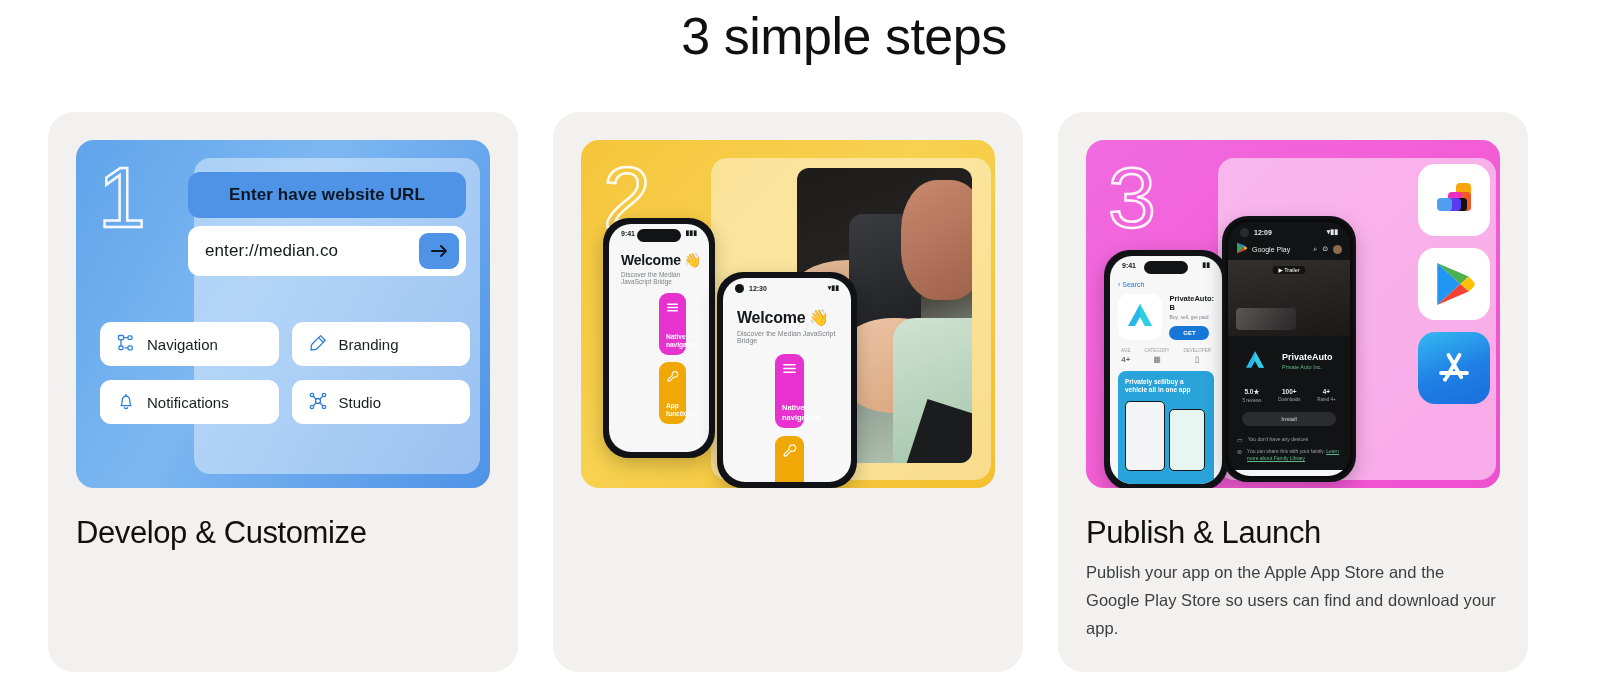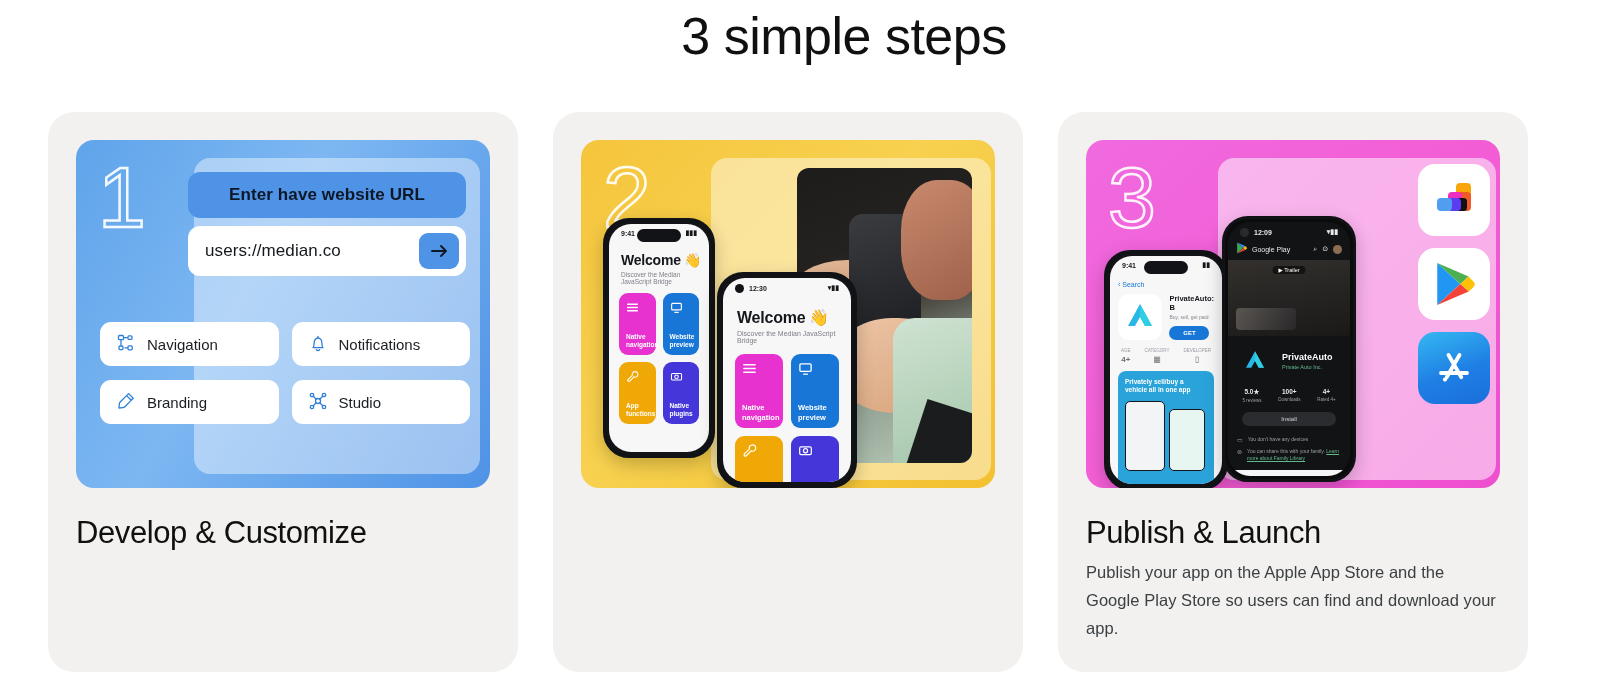--- a/index.html
+++ b/index.html
@@ -102,21 +102,21 @@
     border: 3px solid #101216; overflow: hidden;
     box-shadow: 0 6px 18px rgba(0,0,0,0.22);
   }
   .phone .screen { position: absolute; inset: 3px; background: #f7f7f8; border-radius: 22px; overflow: hidden; }
   .p-status { height: 16px; display:flex; align-items:center; justify-content:space-between; padding: 2px 12px 0 12px; font-size: 7px; font-weight:700; color:#15171a; }
   .notch { position:absolute; left:50%; transform:translateX(-50%); top:5px; width:44px; height:13px; background:#111317; border-radius:8px; }
   .punch { width: 9px; height: 9px; border-radius: 50%; background: #111317; }
   .p-title { font-size: 14px; font-weight: 700; color: #14171b; padding: 12px 0 0 12px; letter-spacing:-0.2px; }
   .p-sub { font-size: 6.5px; color: #7d8086; padding: 3px 0 0 12px; }
   .tiles { display: grid; grid-template-columns: 1fr 1fr; gap: 7px; padding: 8px 10px 0 10px; }
-  .tile { height: 62px; border-radius: 9px; position: relative; padding: 7px; }
+  .tile { height: 62px; border-radius: 9px; position: relative; padding: 7px; margin-left: 40px; }
   .tile .tl { position: absolute; left: 7px; bottom: 6px; font-size: 6.5px; font-weight: 700; color: #fff; line-height: 1.25; }
   .tile.magenta { background: #e832cf; }
   .tile.blue    { background: #1877d6; }
   .tile.amber   { background: #efa806; }
   .tile.indigo  { background: #4436d8; }
 
   
   .c3-panel {
     position: absolute; left: 132px; top: 18px; right: 4px; bottom: 8px;
     background: rgba(255,255,255,0.52); border-radius: 16px;
@@ -150,21 +150,21 @@
   <div class="cards">
 
     <div class="card">
       <div class="visual v1">
         <div class="step-num">1</div>
         <div class="c1-panel"></div>
 
         <div class="url-label">Enter have website URL</div>
 
         <div class="url-field">
-          <span class="url-value">users://median.co</span>
+          <span class="url-value">enter://median.co</span>
           <span class="url-go">
             <svg width="17" height="14" viewBox="0 0 17 14" fill="none">
               <path d="M1 7h14M10 2l5 5-5 5" stroke="#0f1722" stroke-width="1.8" stroke-linecap="round" stroke-linejoin="round"></path>
             </svg>
           </span>
         </div>
 
         <div class="chips">
           <div class="chip">
             <span>
@@ -175,35 +175,35 @@
                 <rect x="12" y="12.8" width="4.2" height="4" rx="1" stroke="#2f7fd8" stroke-width="1.3"></rect>
                 <path d="M8 4.6h3.4M5 7v5.6M9 14.8h2.6" stroke="#2f7fd8" stroke-width="1.3" stroke-linecap="round"></path>
               </svg>
             </span>
             <span>Navigation</span>
           </div>
 
           <div class="chip">
             <span>
               <svg width="20" height="20" viewBox="0 0 20 20" fill="none">
+                <path d="M12.6 2.6l4.6 4.6-2 2-4.6-4.6z" stroke="#2f7fd8" stroke-width="1.3" stroke-linejoin="round"></path>
+                <path d="M10.6 4.6L4.2 11a3.3 3.3 0 00-.9 2.2L3 17l3.7-.3a3.3 3.3 0 002.2-1l6.3-6.3" stroke="#2f7fd8" stroke-width="1.3" stroke-linejoin="round"></path>
+              </svg>
+            </span>
+            <span>Branding</span>
+          </div>
+
+          <div class="chip">
+            <span>
+              <svg width="20" height="20" viewBox="0 0 20 20" fill="none">
                 <path d="M5 14.6c1.2-1.2 1.1-2.6 1.1-4.3C6.1 7.2 7.8 5 10 5s3.9 2.2 3.9 5.3c0 1.7-.1 3.1 1.1 4.3z" stroke="#2f7fd8" stroke-width="1.3" stroke-linejoin="round"></path>
                 <path d="M8.4 16.6a1.8 1.8 0 003.2 0M10 3.3V5" stroke="#2f7fd8" stroke-width="1.3" stroke-linecap="round"></path>
               </svg>
             </span>
             <span>Notifications</span>
-          </div>
-
-          <div class="chip">
-            <span>
-              <svg width="20" height="20" viewBox="0 0 20 20" fill="none">
-                <path d="M12.6 2.6l4.6 4.6-2 2-4.6-4.6z" stroke="#2f7fd8" stroke-width="1.3" stroke-linejoin="round"></path>
-                <path d="M10.6 4.6L4.2 11a3.3 3.3 0 00-.9 2.2L3 17l3.7-.3a3.3 3.3 0 002.2-1l6.3-6.3" stroke="#2f7fd8" stroke-width="1.3" stroke-linejoin="round"></path>
-              </svg>
-            </span>
-            <span>Branding</span>
           </div>
 
           <div class="chip">
             <span>
               <svg width="20" height="20" viewBox="0 0 20 20" fill="none">
                 <circle cx="10" cy="10" r="2.5" stroke="#2f7fd8" stroke-width="1.3"></circle>
                 <circle cx="4" cy="4" r="1.7" stroke="#2f7fd8" stroke-width="1.3"></circle>
                 <circle cx="16" cy="4" r="1.7" stroke="#2f7fd8" stroke-width="1.3"></circle>
                 <circle cx="4" cy="16" r="1.7" stroke="#2f7fd8" stroke-width="1.3"></circle>
                 <circle cx="16" cy="16" r="1.7" stroke="#2f7fd8" stroke-width="1.3"></circle>

